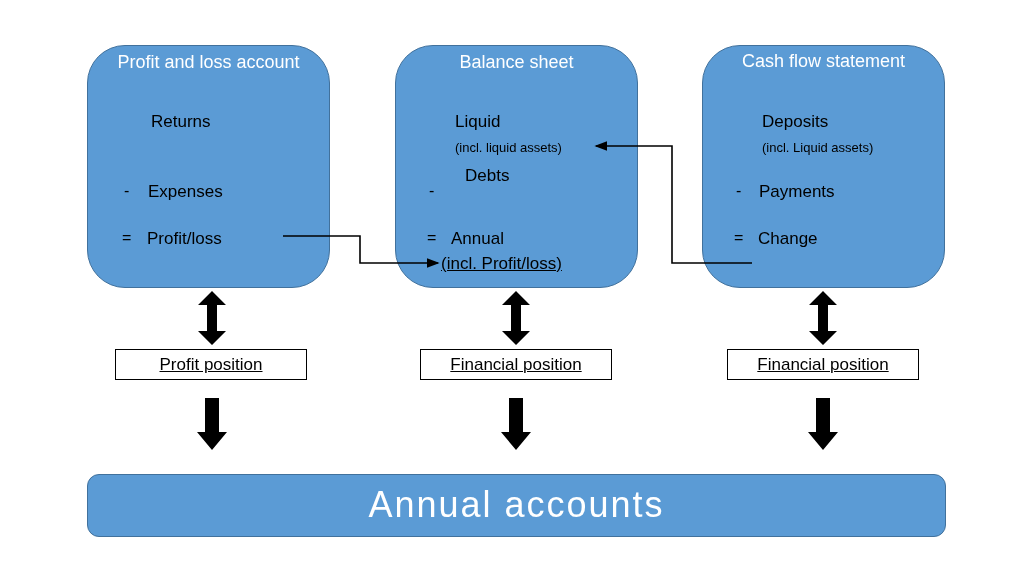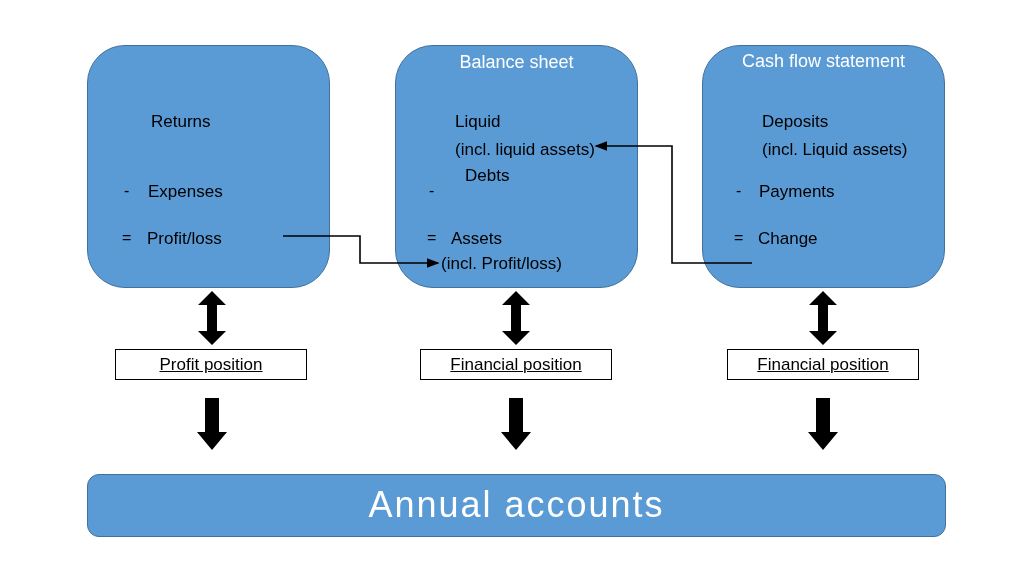--- a/index.html
+++ b/index.html
@@ -3,51 +3,52 @@
 <meta charset="utf-8">
 <style>
   html, body { margin:0; padding:0; background:#ffffff; }
   body { width:1031px; height:575px; position:relative; overflow:hidden;
          font-family:"Liberation Sans", sans-serif; }
   .box { position:absolute; top:45px; width:243px; height:243px;
          background:#5b9bd5; border:1px solid #41719c; border-radius:38px; box-sizing:border-box; }
   .box-title { position:absolute; top:6px; left:0; right:0; text-align:center;
                color:#ffffff; font-size:18px; }
   .line { position:absolute; color:#000; font-size:17px; white-space:nowrap; }
-  .sub { position:absolute; color:#000; font-size:17px; white-space:nowrap; }
+  .sub { position:absolute; color:#000; font-size:13px; white-space:nowrap; }
   .op { position:absolute; color:#000; font-size:16px; }
   .label-box { position:absolute; top:349px; width:192px; height:31px; border:1px solid #000;
                box-sizing:border-box; background:#fff; text-align:center; line-height:29px;
                font-size:17px; color:#000;text-decoration:underline; }
   .annual { position:absolute; left:87px; top:474px; width:859px; height:63px;
             background:#5b9bd5; border:1px solid #41719c; border-radius:12px; box-sizing:border-box;
             text-align:center; line-height:60px; color:#fff; font-size:36px; font-weight:normal;
             letter-spacing:2px; }
   svg.overlay { position:absolute; left:0; top:0; width:1031px; height:575px; pointer-events:none; }
 </style>
 </head>
 <body>
 
 <div class="box" style="left:87px;">
+  <div class="box-title">Profit and loss account</div>
   <div class="line" style="left:63px; top:66px;">Returns</div>
   <div class="op" style="left:36px; top:136px;">-</div>
   <div class="line" style="left:60px; top:136px;">Expenses</div>
   <div class="op" style="left:34px; top:183px;">=</div>
   <div class="line" style="left:59px; top:183px;">Profit/loss</div>
 </div>
 
 <div class="box" style="left:395px;">
   <div class="box-title">Balance sheet</div>
   <div class="line" style="left:59px; top:66px;">Liquid</div>
   <div class="sub" style="left:59px; top:94px;">(incl. liquid assets)</div>
   <div class="op" style="left:33px; top:136px;">-</div>
   <div class="line" style="left:57px; top:120px;margin-left:12px;">Debts</div>
   <div class="op" style="left:31px; top:183px;">=</div>
-  <div class="line" style="left:55px; top:183px;">Assets</div>
-  <div class="line" style="left:45px; top:208px;">(incl. Profit/loss)</div>
+  <div class="line" style="left:55px; top:183px;">Annual</div>
+  <div class="line" style="left:45px; top:208px;text-decoration:underline;">(incl. Profit/loss)</div>
 </div>
 
 <div class="box" style="left:702px;">
   <div class="box-title" style="top:5px;">Cash flow statement</div>
   <div class="line" style="left:59px; top:66px;">Deposits</div>
   <div class="sub" style="left:59px; top:94px;">(incl. Liquid assets)</div>
   <div class="op" style="left:33px; top:136px;">-</div>
   <div class="line" style="left:56px; top:136px;">Payments</div>
   <div class="op" style="left:31px; top:183px;">=</div>
   <div class="line" style="left:55px; top:183px;">Change</div>

